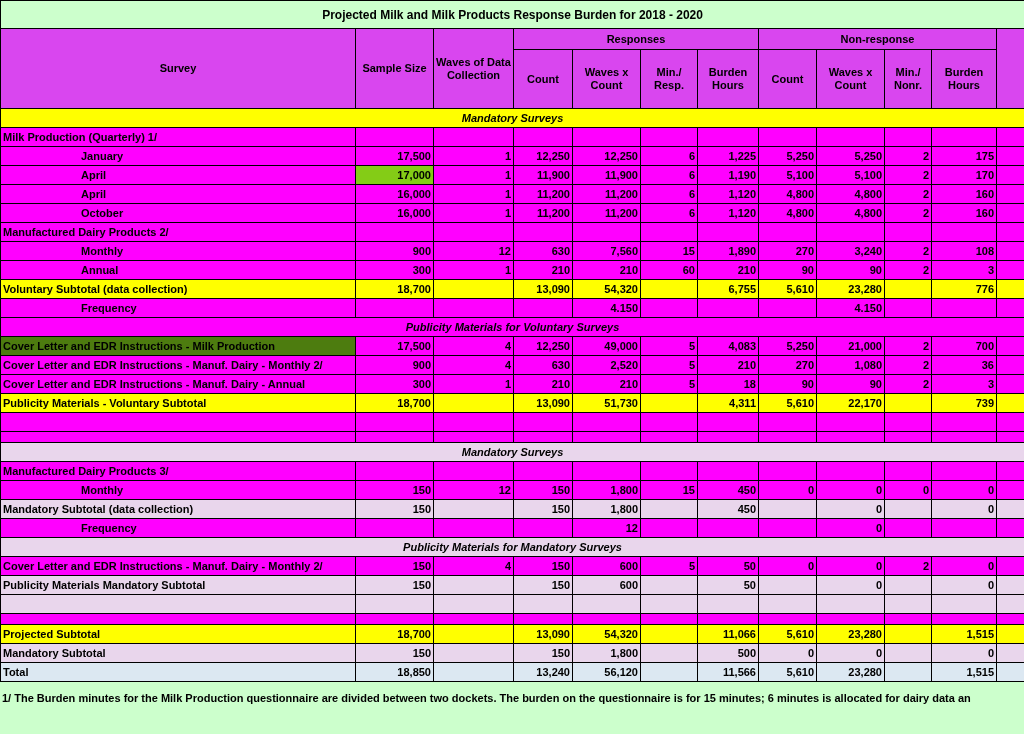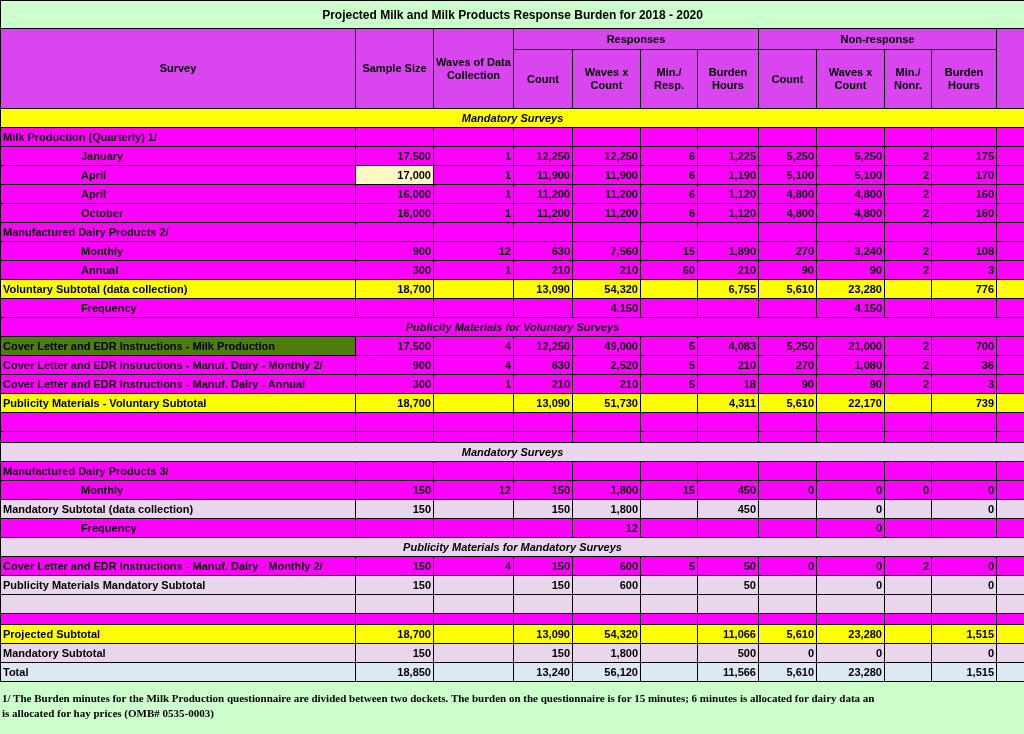--- a/index.html
+++ b/index.html
@@ -22,21 +22,21 @@
   td.title { background: #ccffcc; text-align: center; font-size: 12px; height: 27px; }
   td.hc { background: #d946ef; text-align: center; white-space: normal; line-height: 1.15; }
   thead tr.h1 td { height: 20px; }
   thead tr.h2 td { height: 58px; }
   tbody td { height: 18px; white-space: nowrap; }
   tbody tr.thin td { height: 10px; }
   td.label { text-align: left; }
   td.label.indent { padding-left: 80px; }
   td.num { text-align: right; }
   td.section { text-align: center; font-style: italic; }
-  .footer { padding: 9px 2px 0 2px; font-family: Liberation Serif, serif; }
+  .footer { padding: 9px 2px 0 2px; }
   .footer div {
     font-size: 11px; font-weight: bold;
     white-space: nowrap; overflow: hidden; line-height: 1.35;
   }
 </style>
 </head>
 <body>
 
 <table>
   <colgroup>
@@ -103,21 +103,21 @@
         <td class="num" style="background: rgb(255, 0, 255);">6</td>
         <td class="num" style="background: rgb(255, 0, 255);">1,225</td>
         <td class="num" style="background: rgb(255, 0, 255);">5,250</td>
         <td class="num" style="background: rgb(255, 0, 255);">5,250</td>
         <td class="num" style="background: rgb(255, 0, 255);">2</td>
         <td class="num" style="background: rgb(255, 0, 255);">175</td>
         <td class="num" style="background: rgb(255, 0, 255);"></td>
       </tr>
       <tr>
         <td class="label indent" style="background: rgb(255, 0, 255);">April</td>
-        <td class="num" style="background: #fef9c3;">17,000</td>
+        <td class="num" style="background: #84cc16;">17,000</td>
         <td class="num" style="background: rgb(255, 0, 255);">1</td>
         <td class="num" style="background: rgb(255, 0, 255);">11,900</td>
         <td class="num" style="background: rgb(255, 0, 255);">11,900</td>
         <td class="num" style="background: rgb(255, 0, 255);">6</td>
         <td class="num" style="background: rgb(255, 0, 255);">1,190</td>
         <td class="num" style="background: rgb(255, 0, 255);">5,100</td>
         <td class="num" style="background: rgb(255, 0, 255);">5,100</td>
         <td class="num" style="background: rgb(255, 0, 255);">2</td>
         <td class="num" style="background: rgb(255, 0, 255);">170</td>
         <td class="num" style="background: rgb(255, 0, 255);"></td>
@@ -465,15 +465,14 @@
         <td class="num" style="background: rgb(220, 232, 242);">23,280</td>
         <td class="num" style="background: rgb(220, 232, 242);"></td>
         <td class="num" style="background: rgb(220, 232, 242);">1,515</td>
         <td class="num" style="background: rgb(220, 232, 242);"></td>
       </tr>
     </tbody>
 </table>
 
 <div class="footer">
   <div>1/ The Burden minutes for the Milk Production questionnaire are divided between two dockets.  The burden on the questionnaire is for 15 minutes; 6 minutes is allocated for dairy data an</div>
-  <div>is allocated for hay prices (OMB# 0535-0003)</div>
 
 </div>
 
 </body></html>

